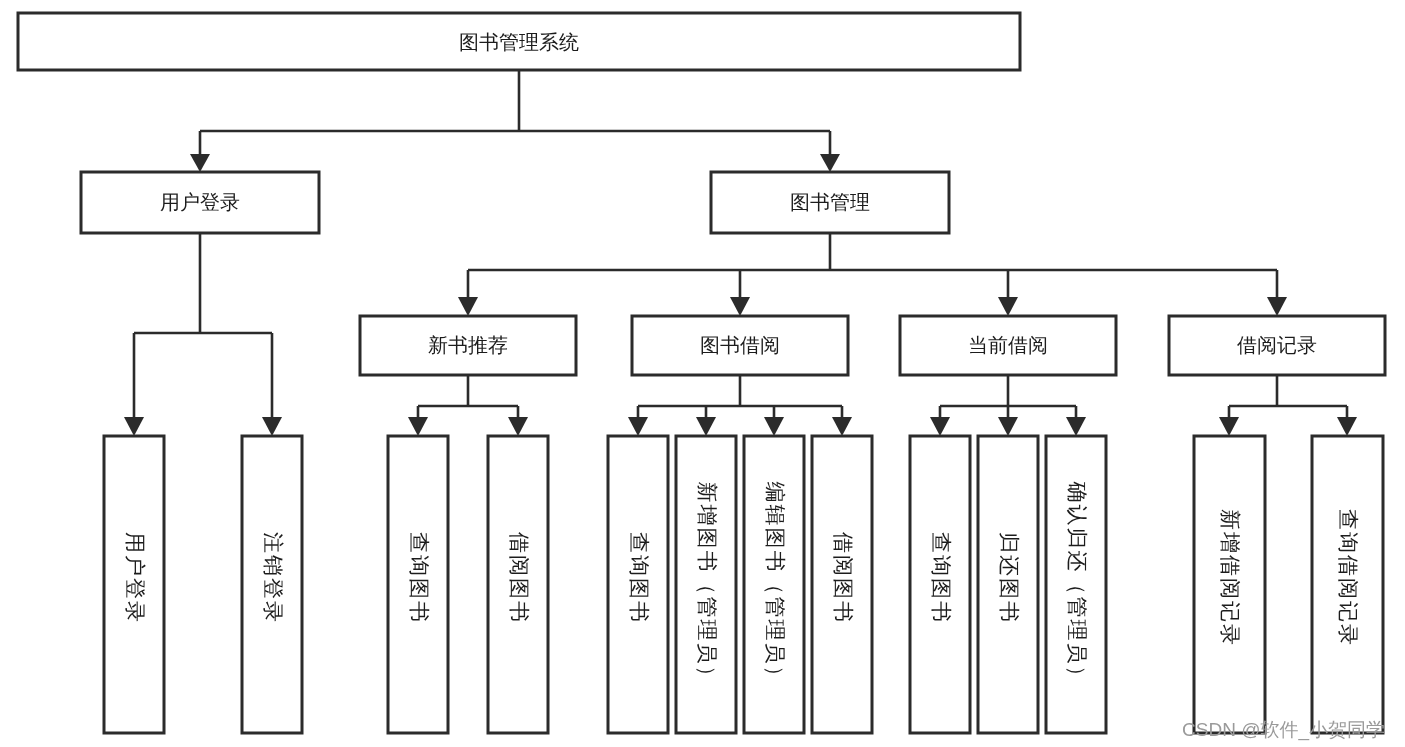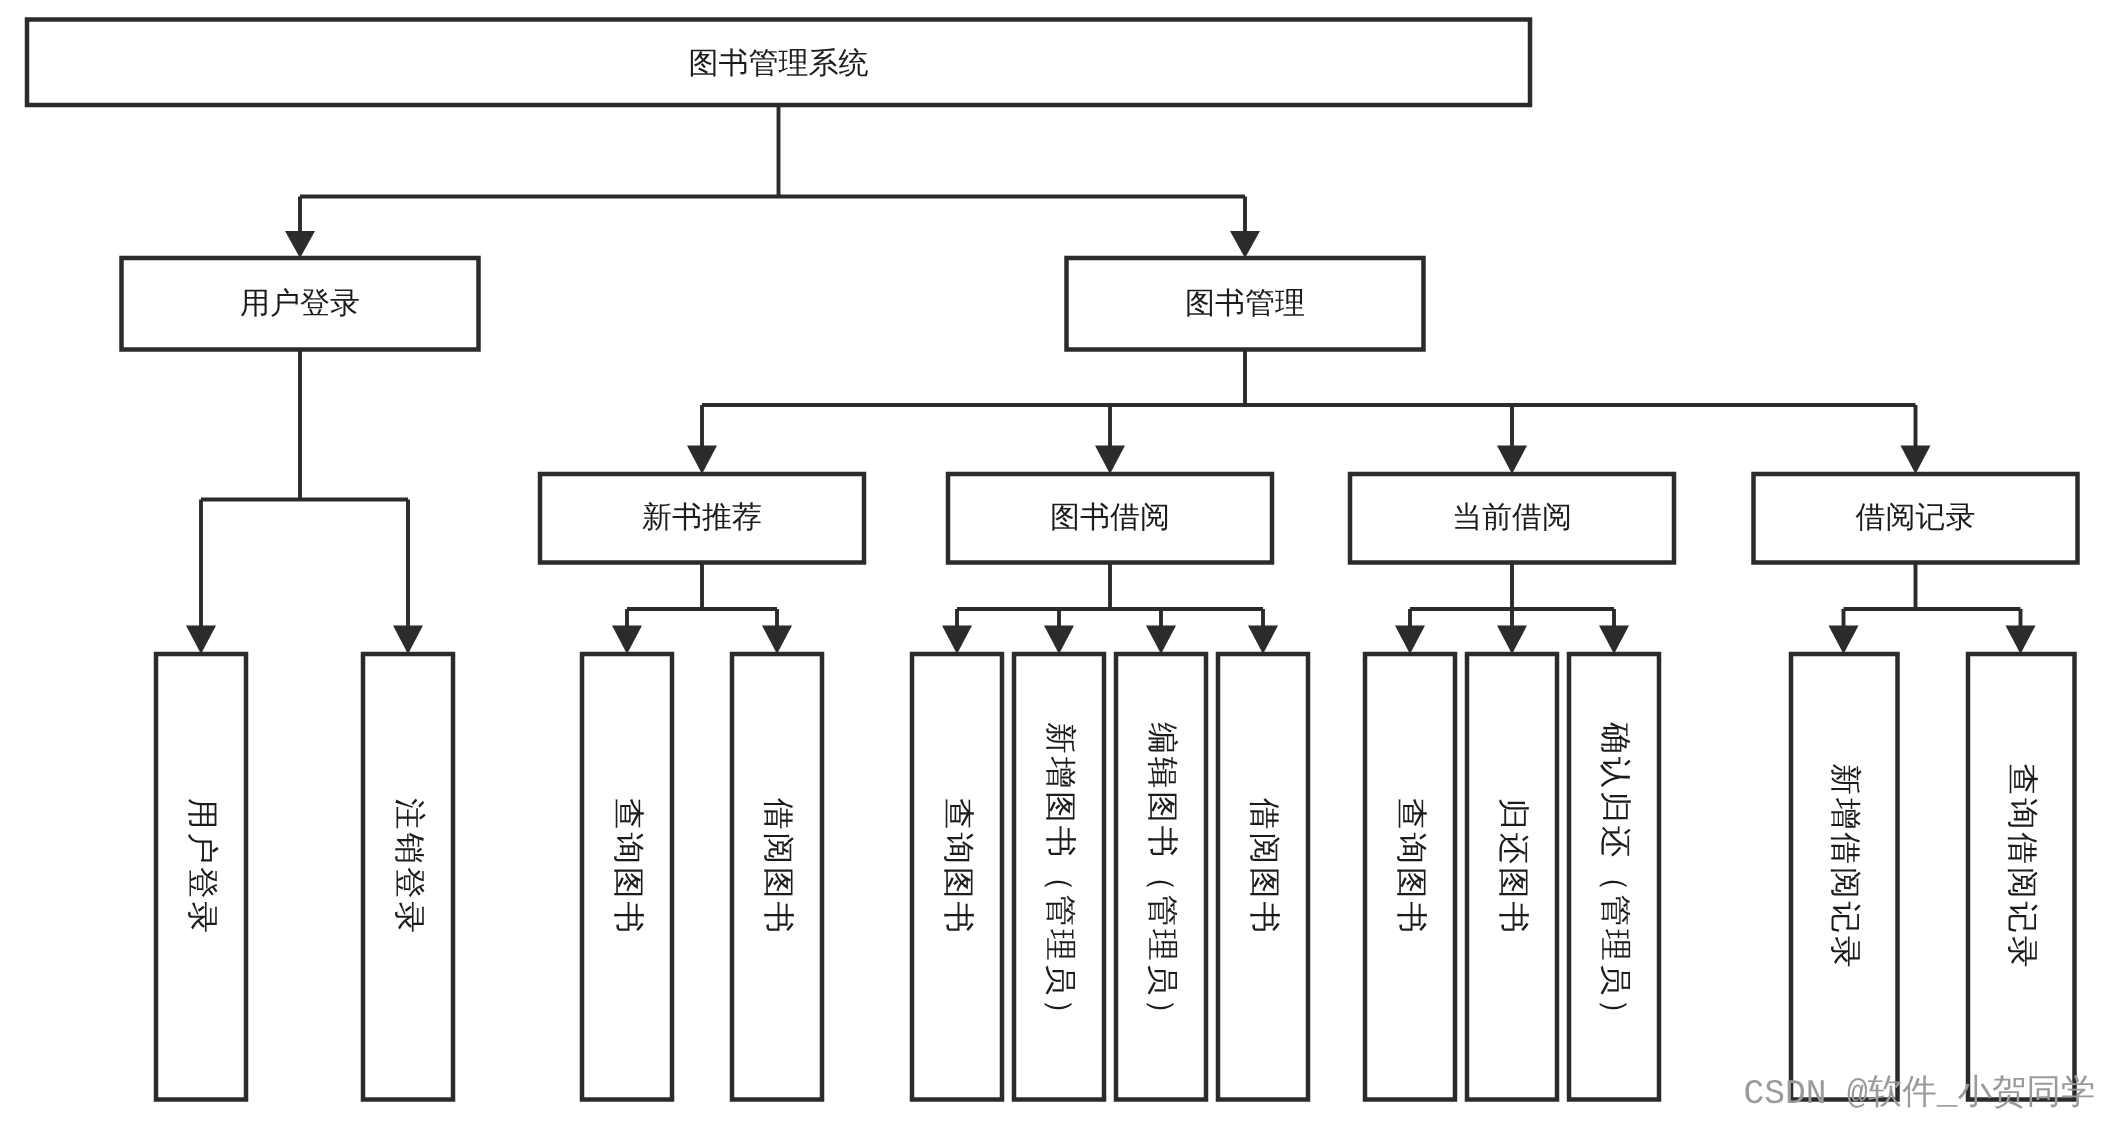--- a/index.html
+++ b/index.html
@@ -53,24 +53,24 @@
   .node-label-v {
     font-family: "DejaVu Sans", "Liberation Sans", sans-serif;
     font-size: 21px;
     fill: #1c1c1c;
     text-anchor: middle;
     dominant-baseline: middle;
     letter-spacing: 2px;
   }
   .watermark-text {
     position: absolute;
-    right: 8px;
+    right: 20px;
     bottom: 4px;
-    font-family: Liberation Mono, monospace;
-    font-size: 23px;
+    font-family: Liberation Sans, sans-serif;
+    font-size: 19px;
     color: #9a9a9a;
     white-space: nowrap;
     user-select: none;
   }
 </style>
 </head>
 <body>
 
 <div id="diagram-root">
 

